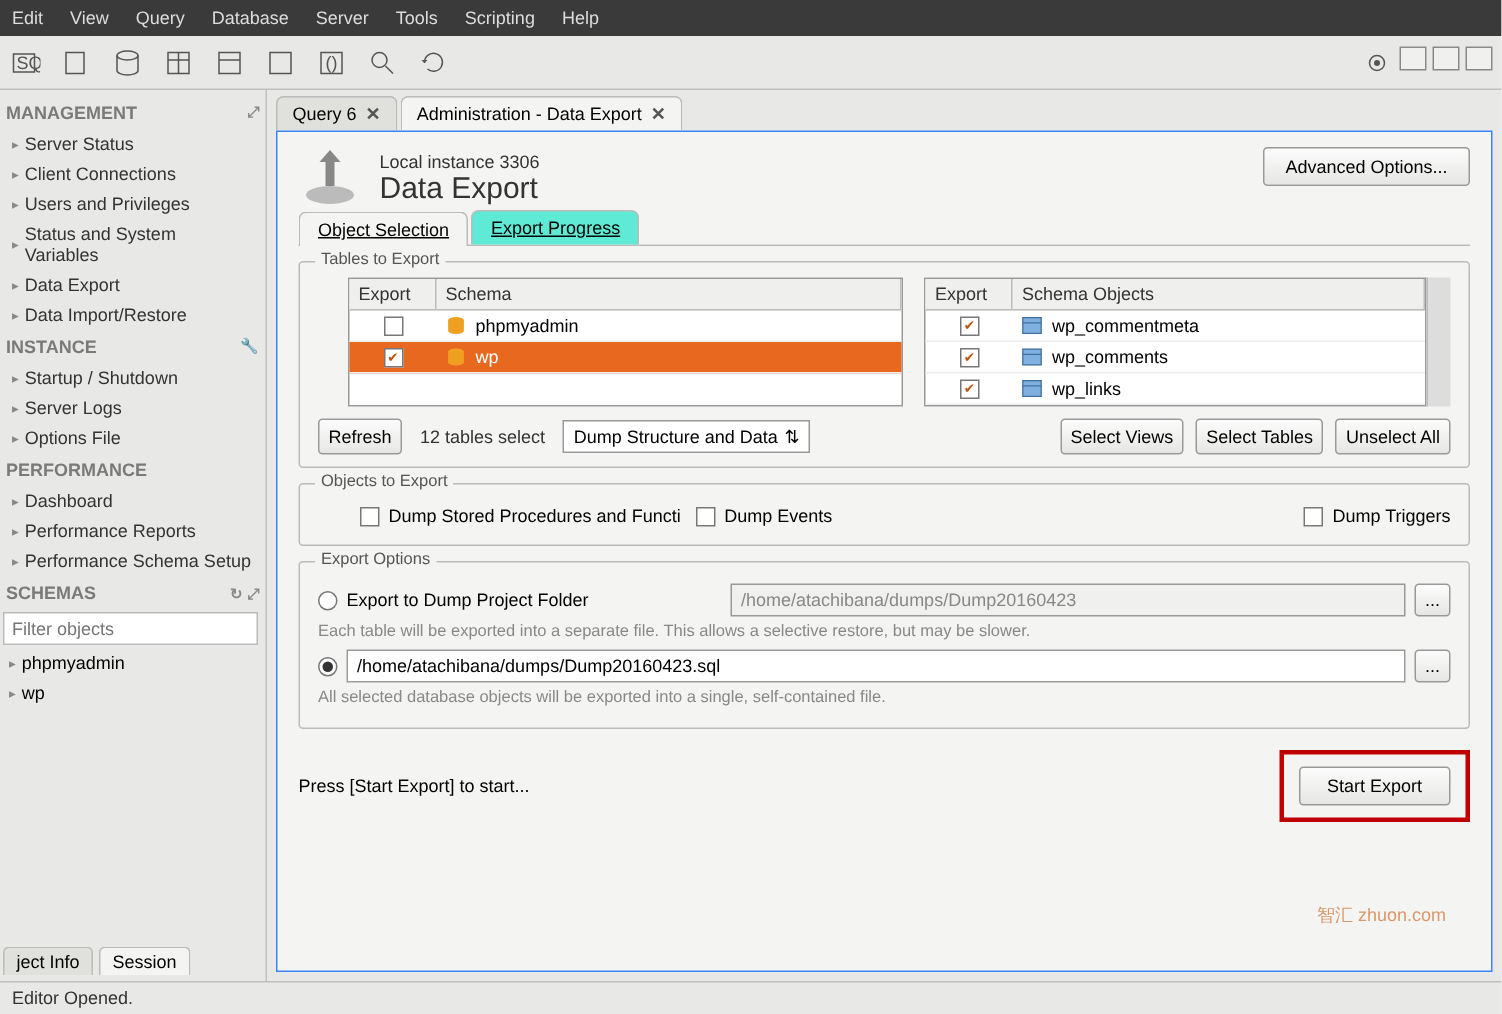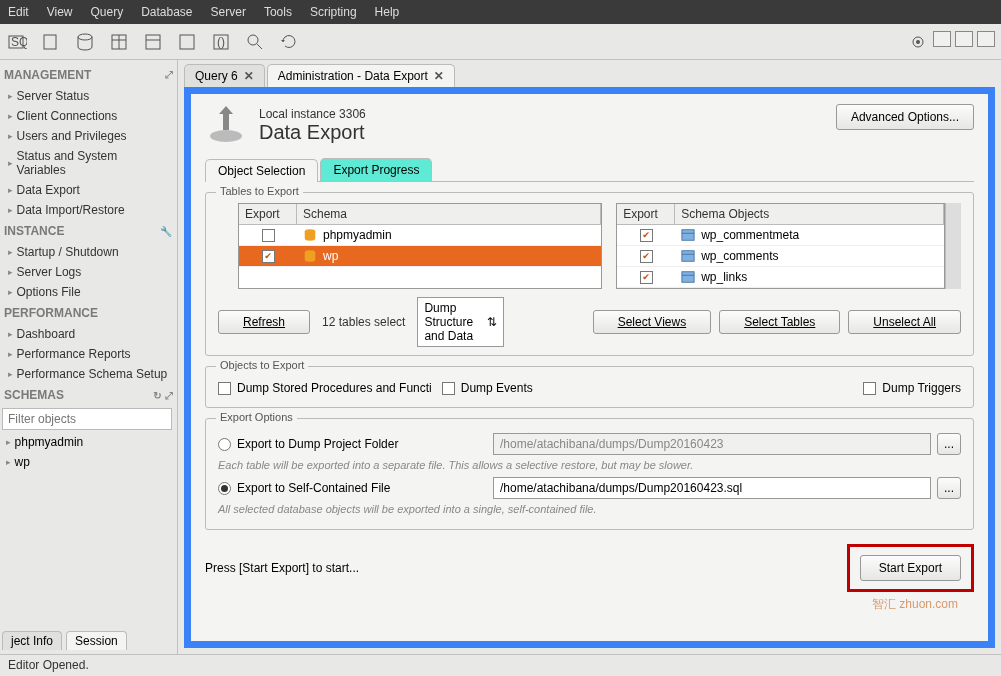--- a/index.html
+++ b/index.html
@@ -27,28 +27,28 @@
 .schema-item { padding:3px 4px; display:flex; gap:4px; align-items:center; }
 .tri { color:#888; font-size:9px; }
 
 
 .content { flex:1; background:#e8e8e6; display:flex; flex-direction:column; }
 .tabs-row { display:flex; padding:4px 6px 0 6px; }
 .tab { border:1px solid #bbb; border-bottom:none; border-top-left-radius:5px; border-top-right-radius:5px; padding:4px 10px; background:#e0e0dc; display:flex; gap:6px; align-items:center; margin-right:2px; cursor:pointer; }
 .tab.active { background:#f4f4f2; }
 .tab .x { color:#555; font-weight:bold; }
 
-.panel { background:#f4f4f2; border:7px solid #3b82f6; margin:0 6px 6px 6px; flex:1; padding:10px 14px; position:relative; }
+.panel { background:#f4f4f2; border:1px solid #3b82f6; margin:0 6px 6px 6px; flex:1; padding:10px 14px; position:relative; }
 .header-row { display:flex; justify-content:space-between; align-items:flex-start; }
 .hdr-left { display:flex; gap:12px; align-items:center; }
 .hdr-title { font-size:20px; color:#333; }
 .hdr-sub { color:#333; font-size:12px; }
 .adv-btn { border:1px solid #999; background:linear-gradient(#fcfcfc,#e6e6e4); padding:5px 14px; border-radius:3px; cursor:pointer; }
 
-.sub-tabs { display:flex; margin-top:12px; border-bottom:1px solid #bbb; }
+.sub-tabs { display:flex; border-bottom:1px solid #bbb;text-decoration:underline; }
 .sub-tab { border:1px solid #bbb; border-bottom:none; padding:4px 12px; background:#5eead4; border-top-left-radius:5px; border-top-right-radius:5px; margin-right:2px; cursor:pointer; }
 .sub-tab.active { background:#f4f4f2; position:relative; top:1px; }
 
 .fieldset { border:1px solid #bbb; border-radius:3px; margin-top:10px; padding:10px 12px 8px 12px; position:relative; }
 .legend { position:absolute; top:-8px; left:10px; background:#f4f4f2; padding:0 4px; color:#555; font-size:11px; }
 
 .tables-row { display:flex; gap:14px;padding-left:20px; }
 .tbl { border:1px solid #999; background:#fff; flex:1; }
 .tbl-head { display:flex; background:#efefed; border-bottom:1px solid #bbb; }
 .th { padding:3px 6px; border-right:1px solid #bbb; font-weight:normal; color:#333; }
@@ -59,32 +59,32 @@
 .cell { padding:3px 6px; display:flex; align-items:center; gap:6px; }
 .cell.exp { width:58px; justify-content:center; }
 .chk { width:13px; height:13px; border:1px solid #777; background:#fff; display:inline-flex; align-items:center; justify-content:center; font-size:9px; }
 .chk.on { background:#fff; color:#c65010; }
 .db-icon { width:14px; height:14px; display:inline-block; }
 .scroll-col { width:16px; background:#ddd; border-left:1px solid #bbb; }
 .obj-wrap { display:flex; }
 .obj-tbl { flex:1; }
 
 .btn-row { display:flex; gap:8px; margin-top:8px; align-items:center; }
-.btn { border:1px solid #999; background:linear-gradient(#fcfcfc,#e6e6e4); padding:4px 24px; border-radius:3px; cursor:pointer;text-decoration:underline; }
+.btn { border:1px solid #999; background:linear-gradient(#fcfcfc,#e6e6e4); padding:4px 6px; border-radius:3px; cursor:pointer; }
 .count-lbl { padding:0 4px; color:#333; }
 .select-dd { flex:1; max-width:200px; border:1px solid #999; padding:3px 6px; background:#fff; display:flex; justify-content:space-between; align-items:center; }
 .spacer { flex:1; }
 
 .chk-line { display:flex; align-items:center; gap:6px; margin:4px 0; }
 .radio { width:13px; height:13px; border:1px solid #777; border-radius:50%; background:#fff; display:inline-flex; align-items:center; justify-content:center; }
 .radio.on::after { content:""; width:7px; height:7px; border-radius:50%; background:#333; }
 .path-input { flex:1; border:1px solid #999; padding:3px 6px; background:#fff; }
 .path-input.disabled { background:#f0f0ee; color:#888; }
 .dots-btn { border:1px solid #999; background:linear-gradient(#fcfcfc,#e6e6e4); padding:3px 6px; border-radius:3px; cursor:pointer; }
-.hint { color:#888; font-size:11px; margin:4px 0 6px 0;font-style:italic; }
+.hint { color:#888; font-size:11px; margin:4px 0 6px 0; }
 
 .start-row { display:flex; justify-content:space-between; align-items:center; margin-top:14px; }
 .start-box { border:3px solid #c00000; padding:8px 10px; }
 .start-btn { border:1px solid #999; background:linear-gradient(#fcfcfc,#e6e6e4); padding:5px 18px; border-radius:3px; cursor:pointer; }
 
 
 .bottom-tabs { display:flex; gap:4px; margin-top:6px; }
 .btab { border:1px solid #bbb; padding:2px 8px; border-bottom:none; border-top-left-radius:4px; border-top-right-radius:4px; background:#e0e0dc; }
 .btab.active { background:#f4f4f2; }
 .status { height:22px; background:#e8e8e6; border-top:1px solid #c0c0be; padding:3px 8px; color:#333; font-size:12px; }
@@ -389,21 +389,21 @@
             </div>
           <div class="spacer"></div>
           <button class="btn">Select Views</button>
           <button class="btn">Select Tables</button>
           <button class="btn">Unselect All</button>
         </div>
       </div>
 
       <div class="fieldset">
         <div class="legend">Objects to Export</div>
-        <div style="display:flex;gap:10px;">
+        <div style="display:flex;gap:10px;margin-left:28px;">
           <label class="chk-line">
               <span class="chk"></span>
               <span>Dump Stored Procedures and Functi</span>
             </label>
           <label class="chk-line">
               <span class="chk"></span>
               <span>Dump Events</span>
             </label>
           <div style="flex:1"></div>
           <label class="chk-line">
@@ -417,21 +417,20 @@
         <div class="legend">Export Options</div>
         <div class="chk-line">
           <span class="radio"></span>
           <span style="width:250px">Export to Dump Project Folder</span>
           <input class="path-input disabled" readonly="" value="/home/atachibana/dumps/Dump20160423" style="">
           <button class="dots-btn">...</button>
         </div>
         <div class="hint">Each table will be exported into a separate file. This allows a selective restore, but may be slower.</div>
         <div class="chk-line">
           <span class="radio on"></span>
-          <span style="width:250px">Export to Self-Contained File</span>
           <input class="path-input" value="/home/atachibana/dumps/Dump20160423.sql" style="">
           <button class="dots-btn">...</button>
         </div>
         <div class="hint">All selected database objects will be exported into a single, self-contained file.</div>
       </div>
 
       <div class="start-row">
         <span>Press [Start Export] to start...</span>
         <div class="start-box">
           <button class="start-btn">Start Export</button>

